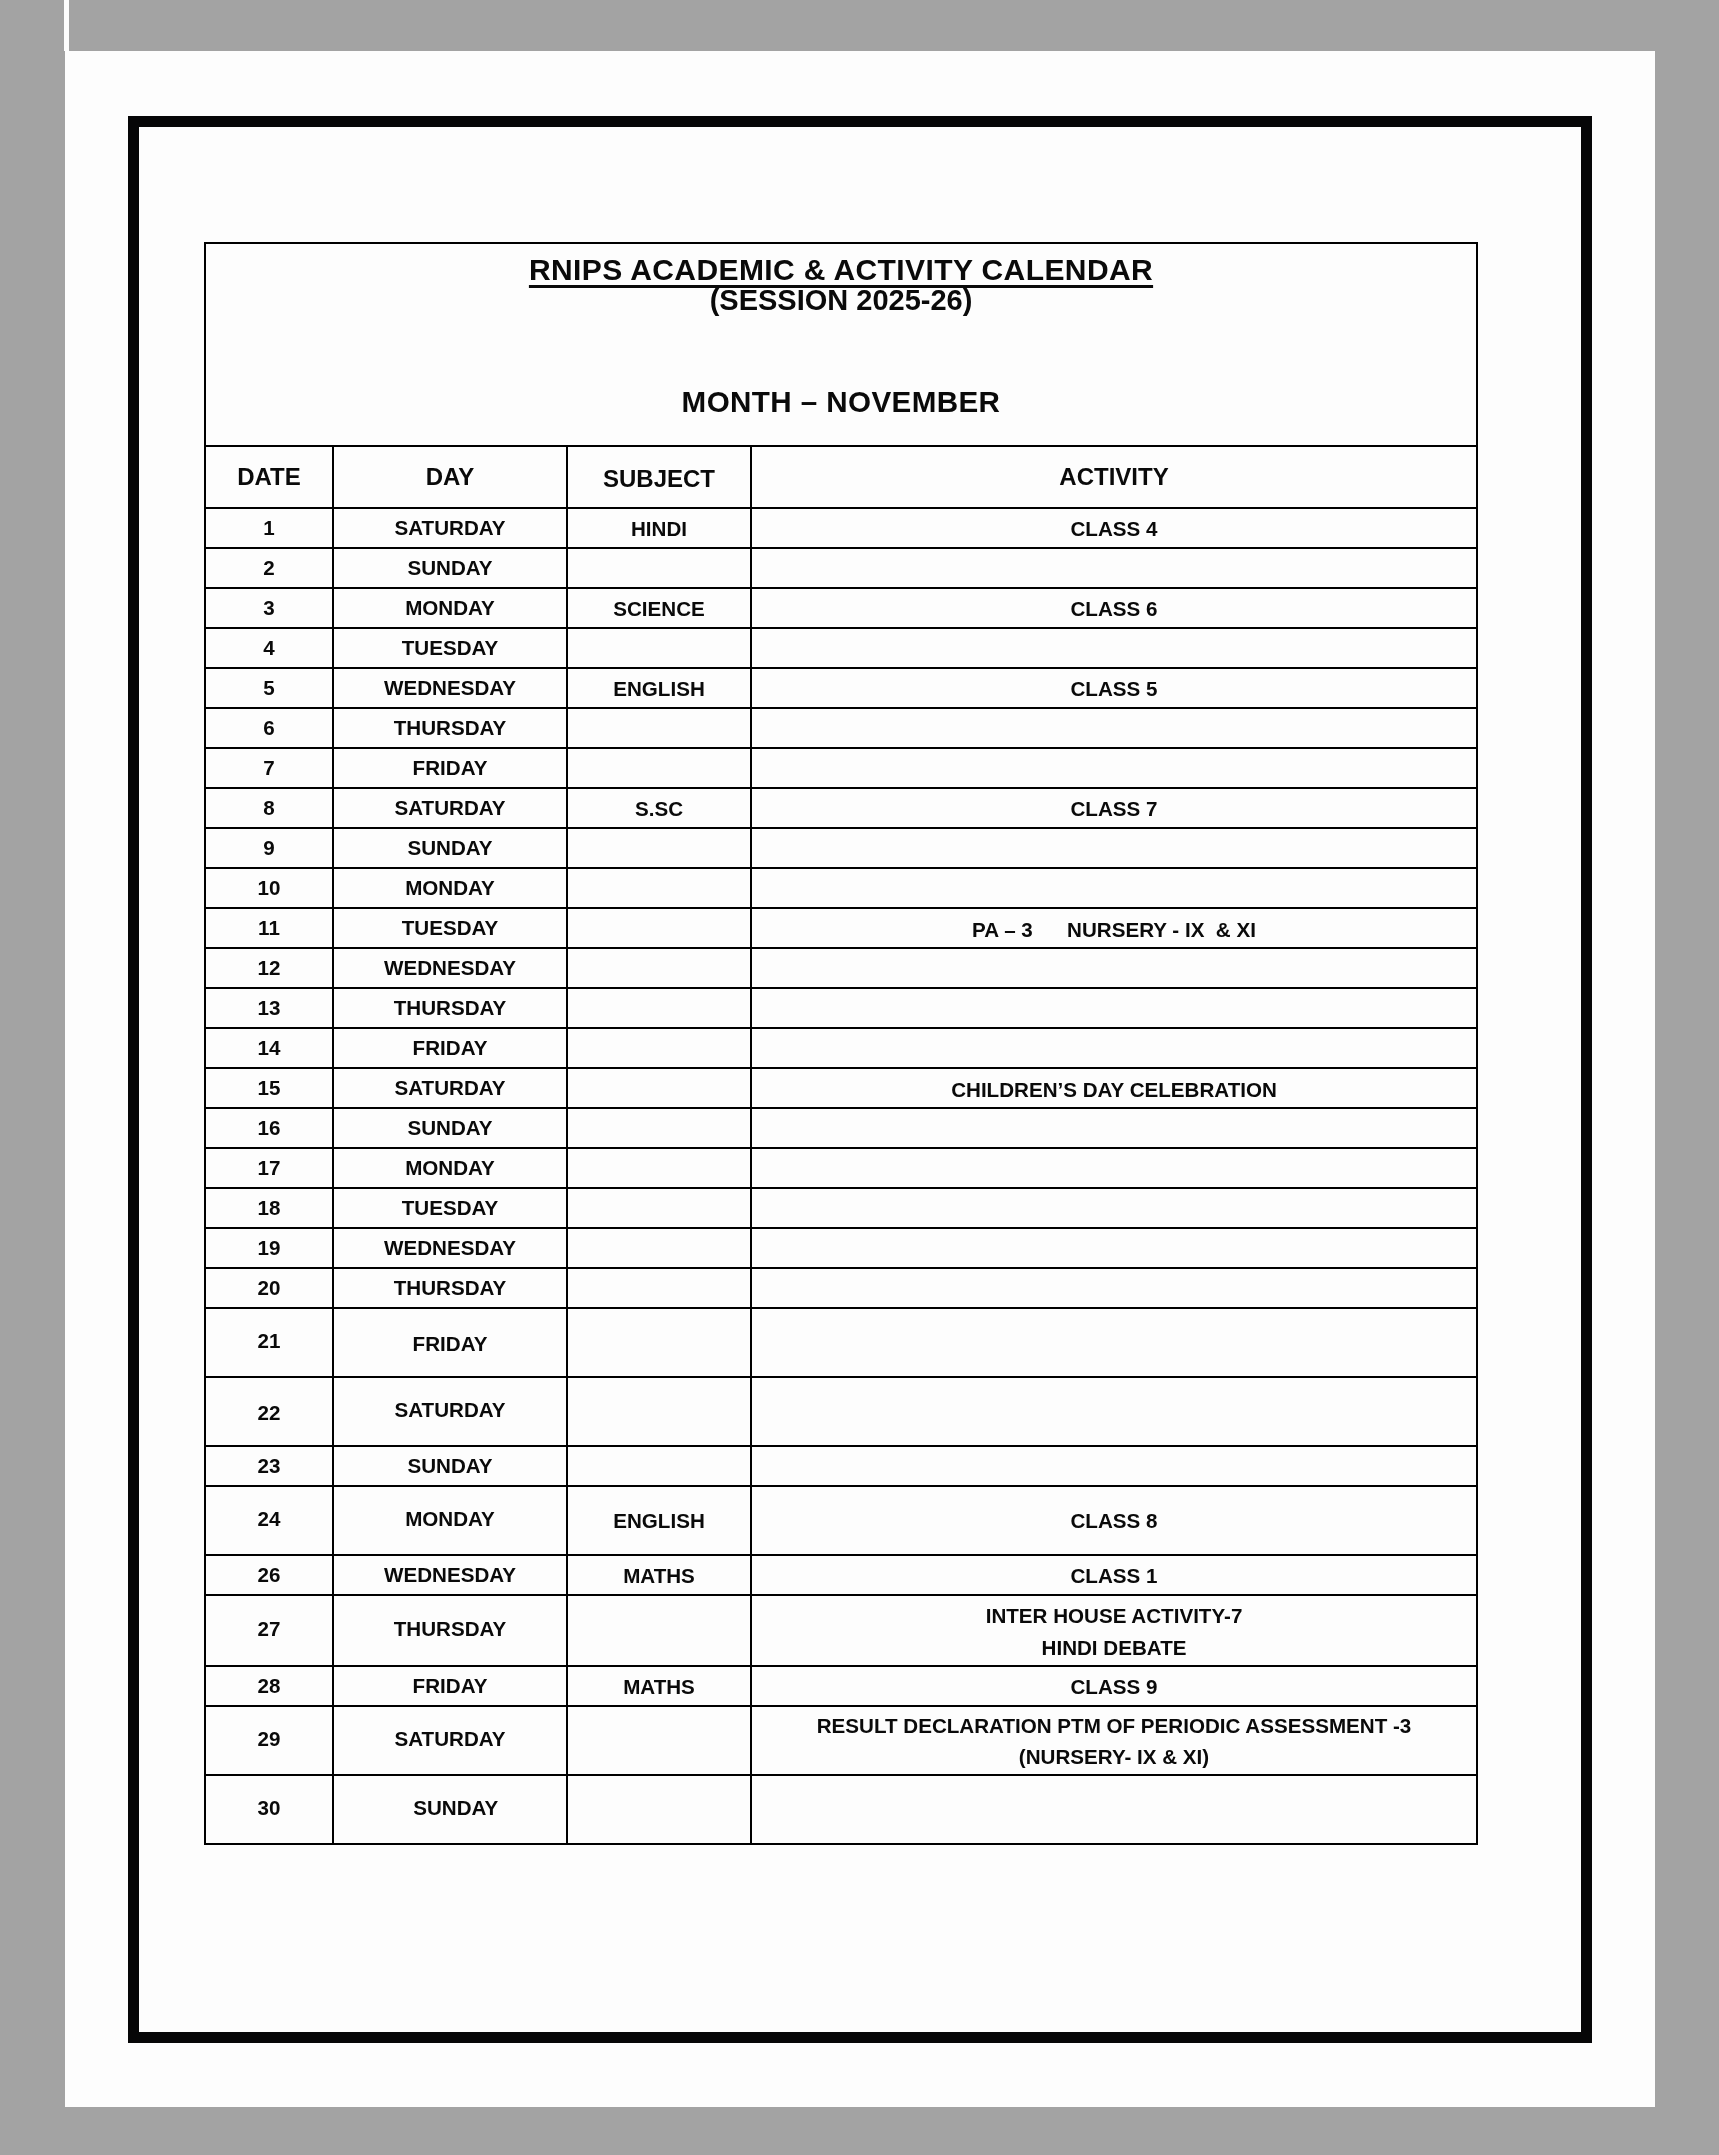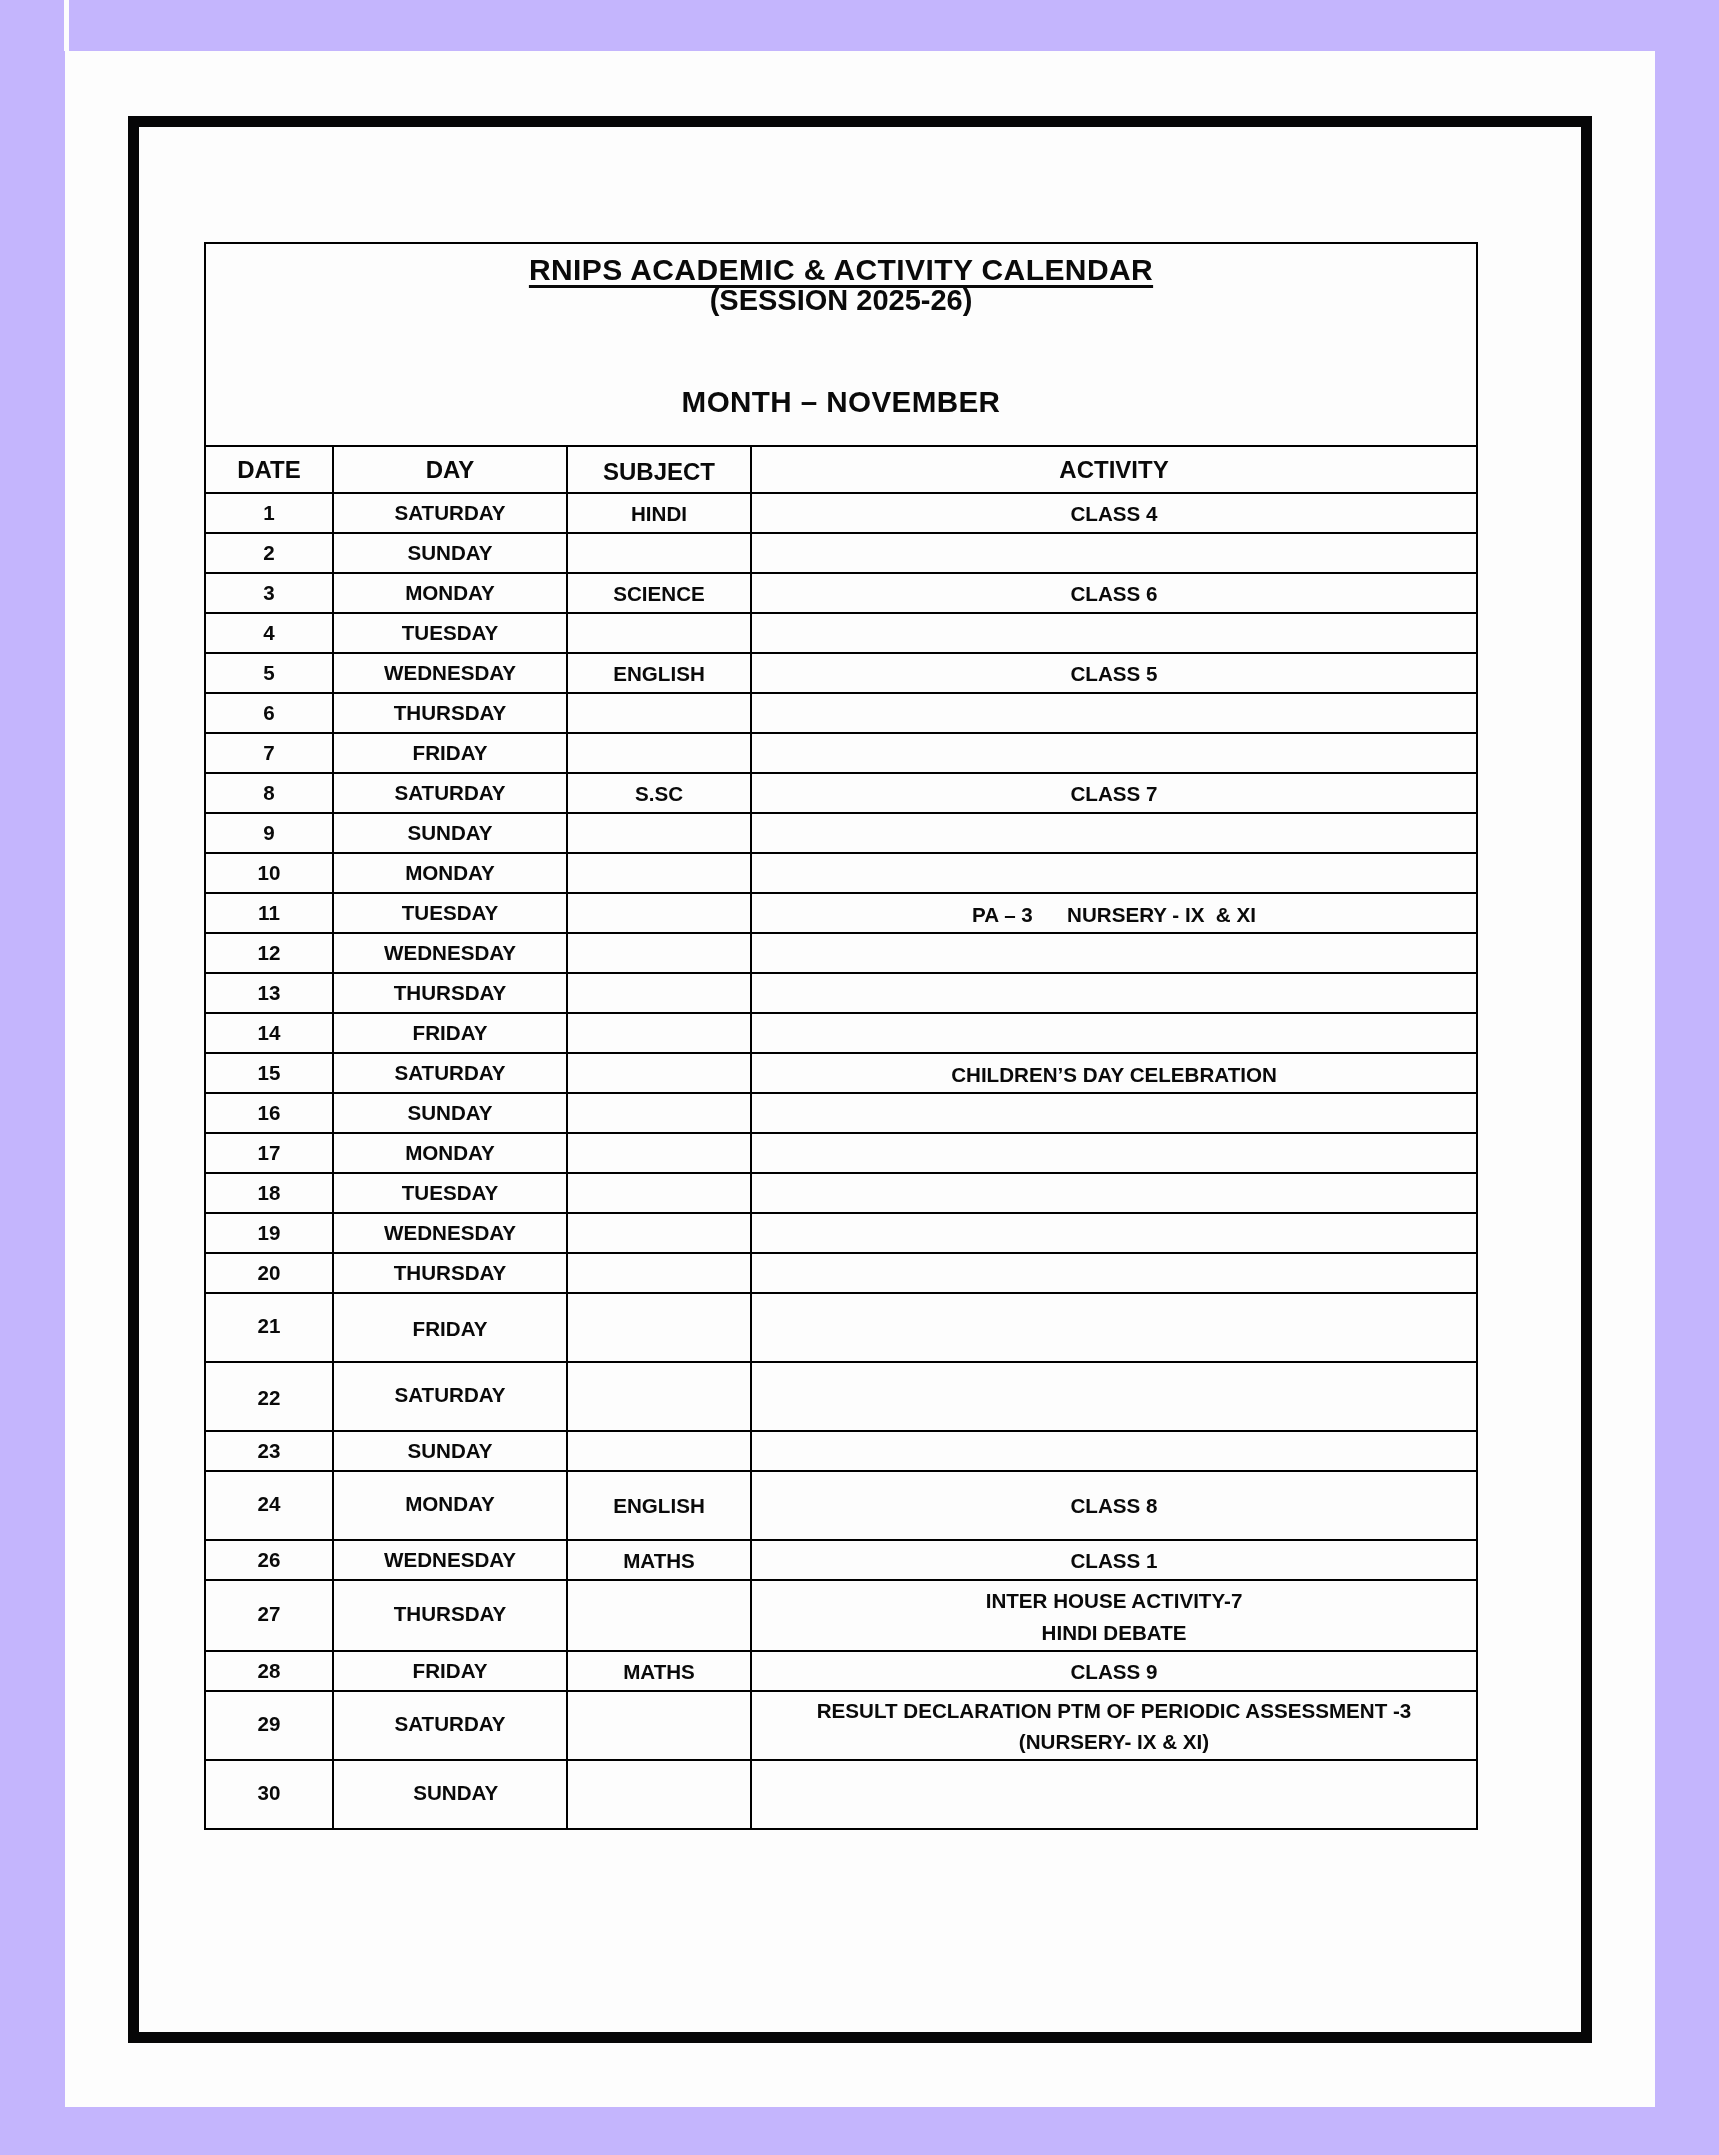--- a/index.html
+++ b/index.html
@@ -1,18 +1,18 @@
 <!DOCTYPE html>
 <html style="font-size:14.3px"><head>
 <meta charset="utf-8">
 <style>
   html,body{margin:0;padding:0;background:#141419;}
   .canvas{
     position:relative;width:1720px;height:2156px;overflow:hidden;
-    background:#c4b5fd;font-family:"Liberation Sans",sans-serif;
+    background:#a3a3a3;font-family:"Liberation Sans",sans-serif;
     -webkit-font-smoothing:antialiased;
   }
   .page{
     position:absolute;left:65px;top:51px;width:1590px;height:2056px;
     background:#fdfdfd;
   }
   .scan-notch{
     position:absolute;left:64px;top:0;width:5.4px;height:51px;background:#fdfdfd;
   }
   .frame{
@@ -41,21 +41,21 @@
     letter-spacing:0.4px;
   }
   table.grid{
     border-collapse:collapse;table-layout:fixed;width:100%;
   }
   table.grid th,table.grid td{
     border:2.7px solid #000;
     font-weight:700;color:#0a0a0a;
     overflow:hidden;
   }
-  thead tr{height:47px;padding-left:26px;}
+  thead tr{height:62px;padding-left:26px;}
   table.grid th{font-size:24px;text-align:center;vertical-align:middle;}
   th.th-subject{vertical-align:top;padding-top:5.4px;}
   tbody tr{height:40px;}
   tbody tr.tall{height:69px;}
   table.grid td{
     font-size:20.6px;text-align:center;vertical-align:middle;
     line-height:1.55;
   }
   td.col-subject,td.col-activity{vertical-align:top;padding-top:2.7px;border-radius:16px;}
   td.col-activity{white-space:pre-wrap;}

